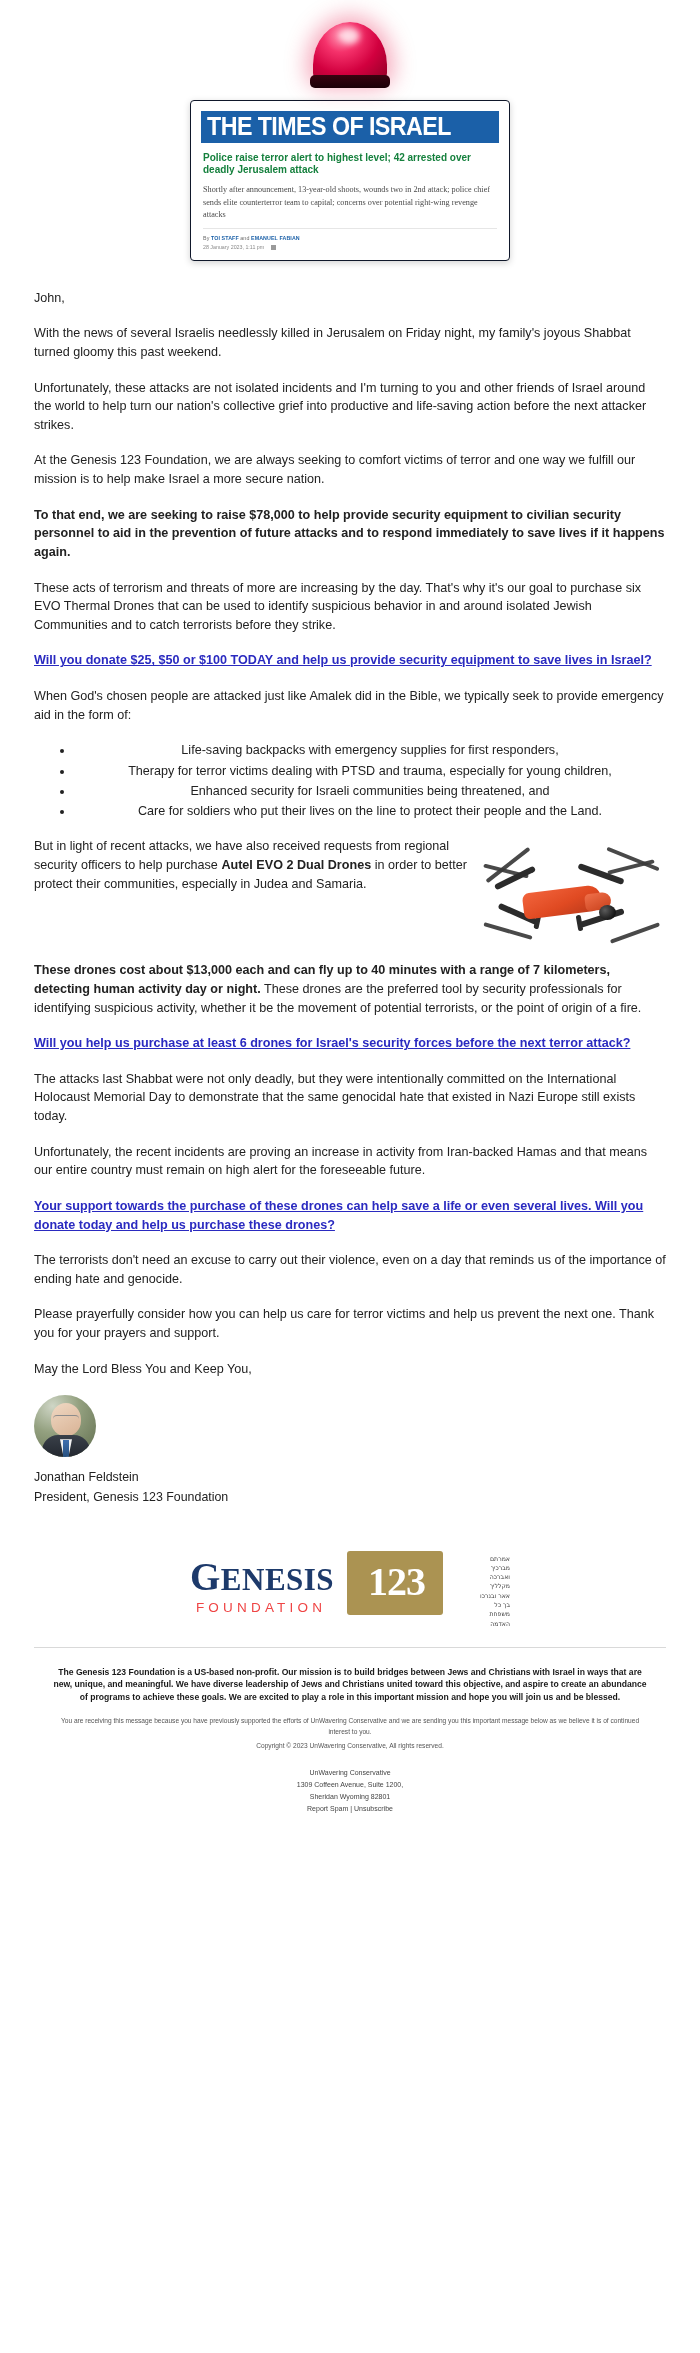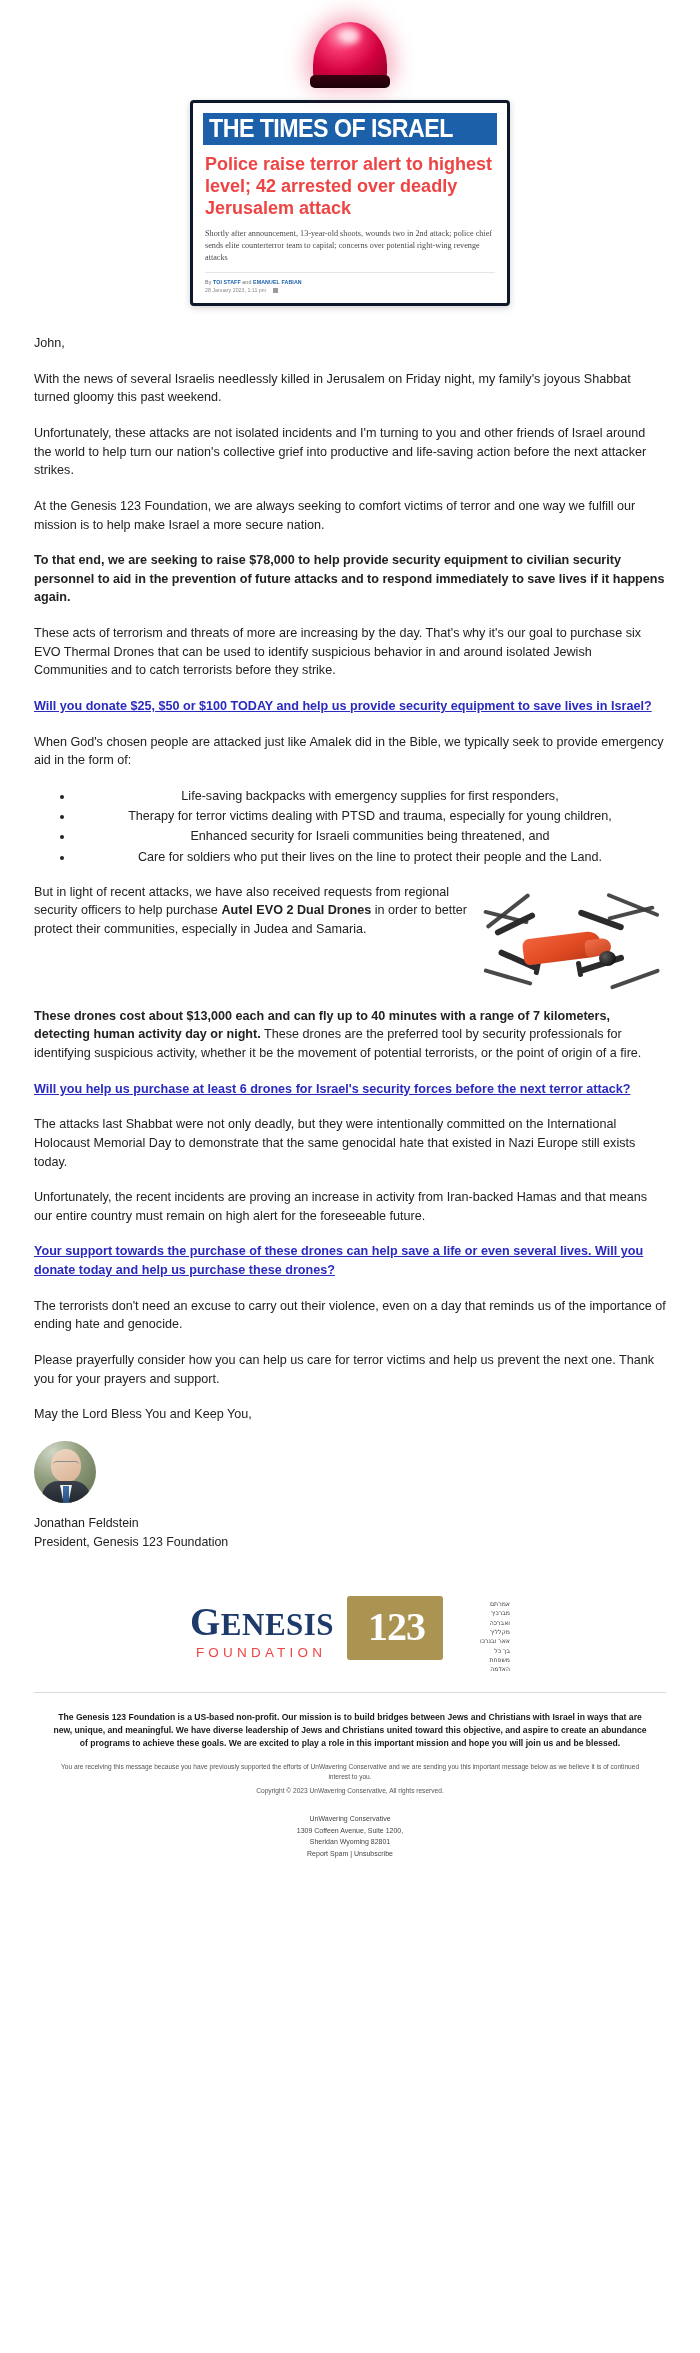--- a/index.html
+++ b/index.html
@@ -62,21 +62,21 @@
     height: 13px;
     border-radius: 5px;
     background: linear-gradient(#3a0310, #1b0007);
   }
 
   
   .news-card {
     width: 320px;
     margin: 4px auto 0 auto;
     background: #ffffff;
-    border: 3px solid #0f172a;
+    border: 1px solid #0f172a;
     border-radius: 4px;
     box-shadow: 0 2px 7px rgba(0,0,0,0.18);
     text-align: left;
     padding: 0 0 8px 0;
     box-sizing: border-box;
   }
   .news-masthead {
     background: #1b60a8;
     margin: 10px 10px 0 10px;
     padding: 3px 6px 4px 6px;
@@ -90,23 +90,23 @@
     line-height: 1;
     letter-spacing: -0.6px;
     transform: scaleX(0.93);
     transform-origin: left center;
     white-space: nowrap;
   }
   .news-headline {
     margin: 9px 12px 0 12px;
     font-family: "Liberation Sans", sans-serif;
     font-weight: bold;
-    font-size: 18px;
+    font-size: 10px;
     line-height: 1.22;
-    color: #ef4444;
+    color: #15803d;
   }
   .news-standfirst {
     margin: 8px 12px 0 12px;
     font-family: "Liberation Serif", serif;
     font-size: 8.2px;
     line-height: 1.5;
     color: #4a4a4a;
   }
   .news-rule {
     height: 1px;

